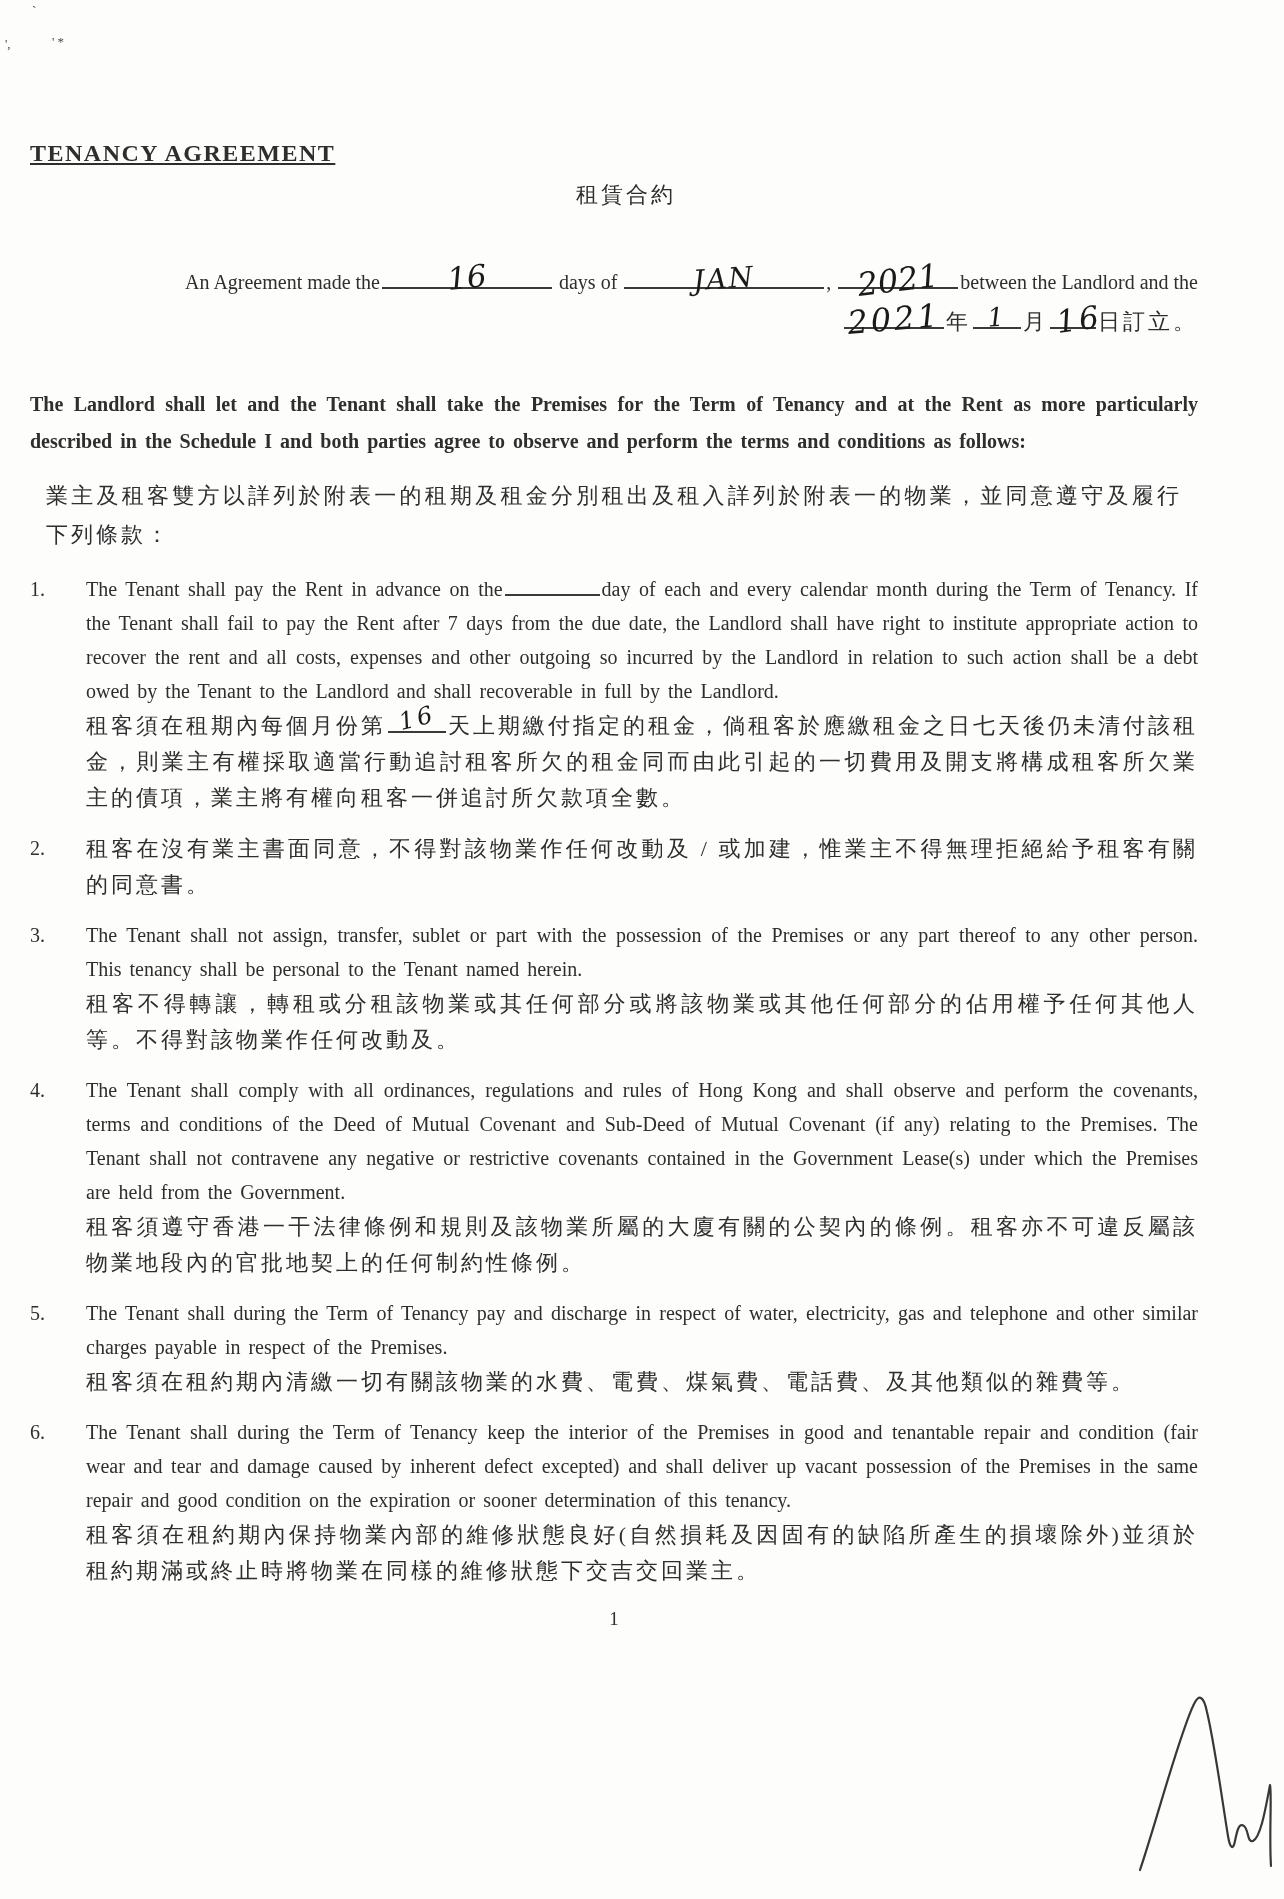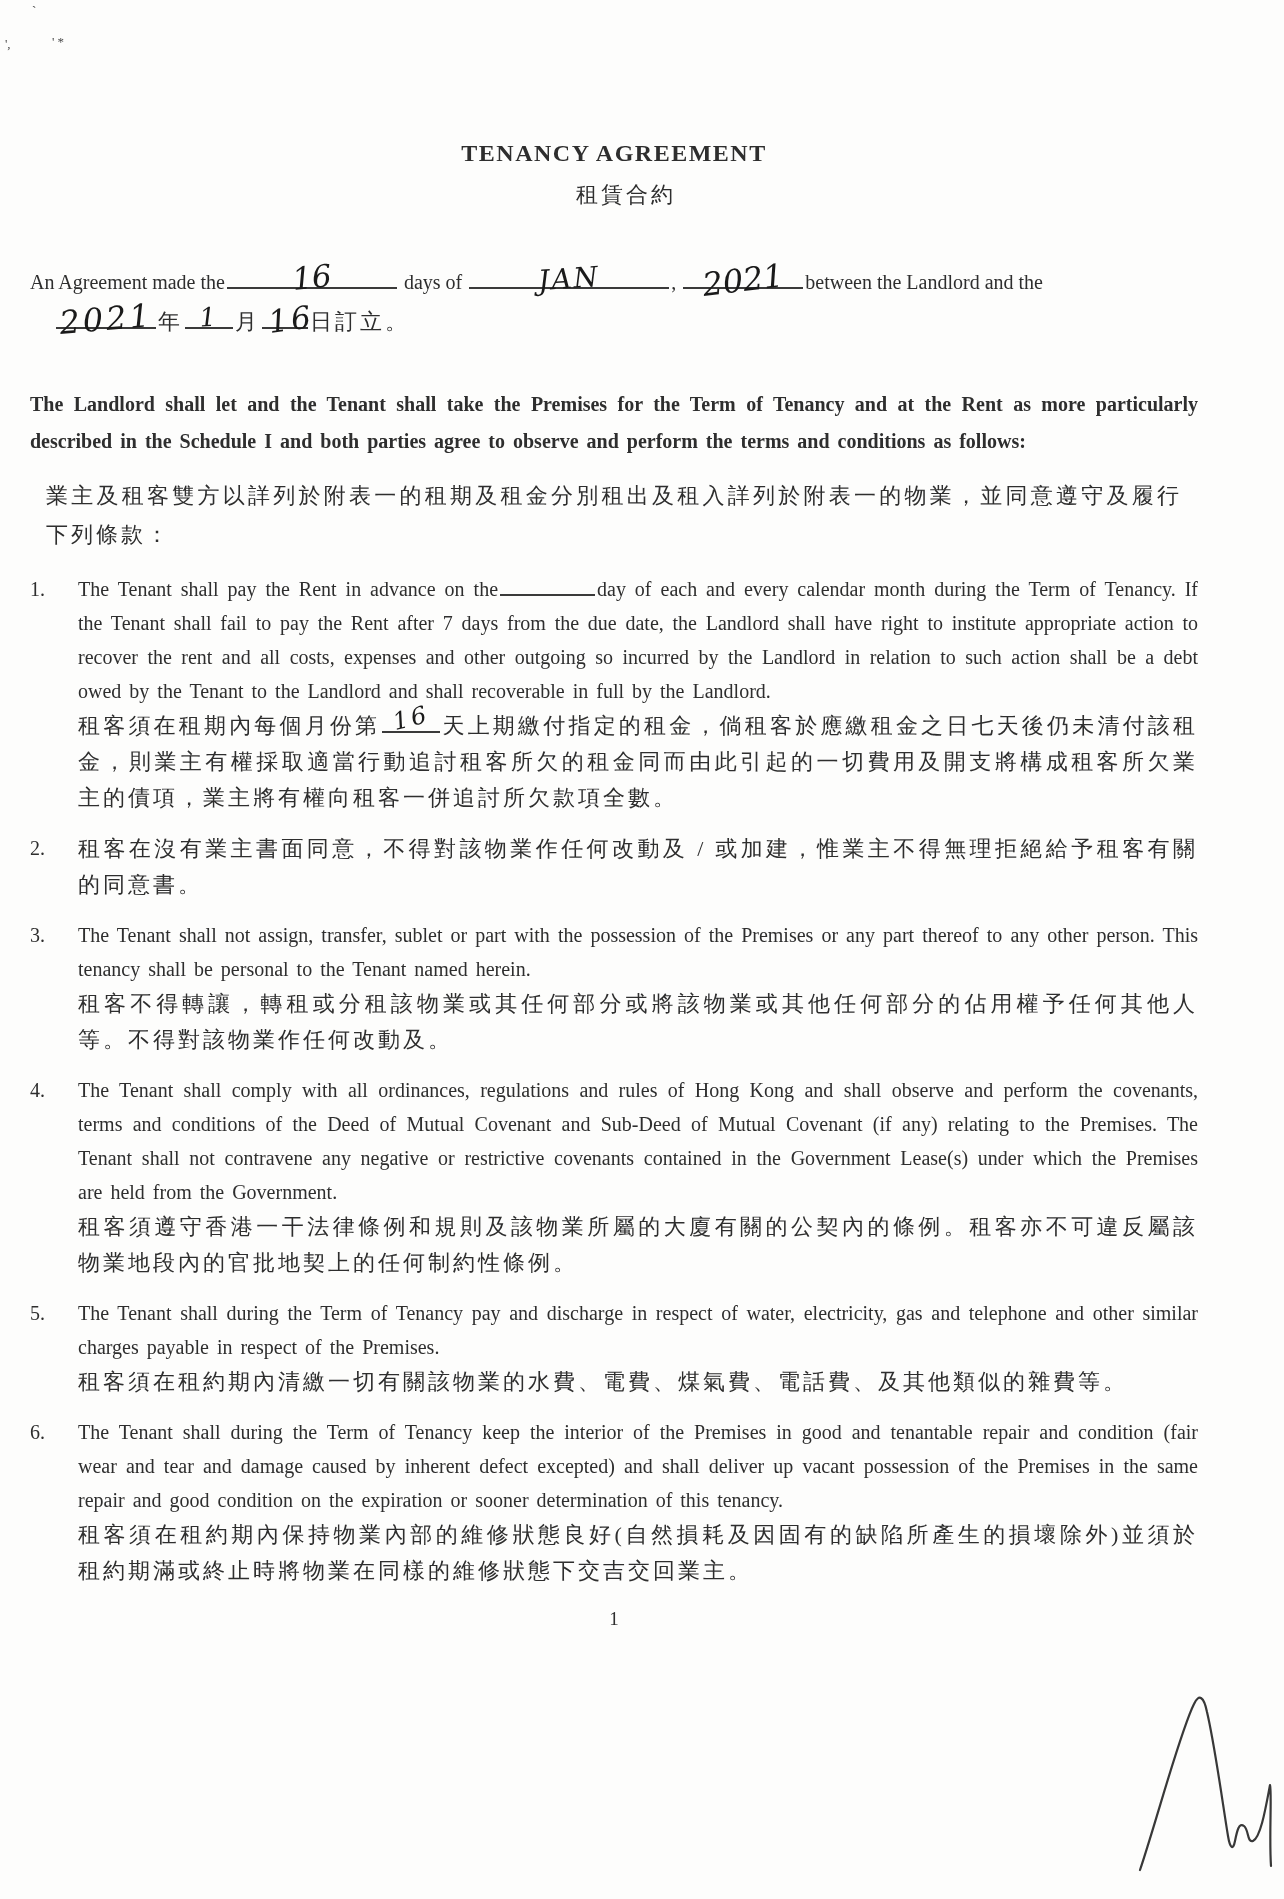--- a/index.html
+++ b/index.html
@@ -8,30 +8,31 @@
     width:1284px; height:1899px;
     margin:0 auto;
     background:#fdfdfc;
     box-sizing:border-box;
     padding:138px 86px 0 30px;
     font-family:"Liberation Serif", serif;
     color:#2e2e2e;
     overflow:hidden;
   }
   .title-en {
-    text-align:center; font-weight:bold;
+    text-align:left; font-weight:bold;
     font-size:24px; letter-spacing:1.5px;
     line-height:30px;
+    text-decoration:underline;
   }
   .title-zh {
     text-align:center; font-size:23px; letter-spacing:5px;
     line-height:30px; margin-top:12px;
   }
   .intro { margin-top:52px; font-size:20px; line-height:40px; }
-  .intro .line { white-space:nowrap; }
+  .intro .line { white-space:nowrap;text-align:right; }
   .zh-text { font-size:22px; letter-spacing:3px;margin-left:24px; }
   .blank {
     display:inline-block; position:relative;
     border-bottom:2px solid #3a3a3a;
     height:22px; vertical-align:baseline;
     margin:0 2px;
   }
   .w170 { width:170px; } .w200 { width:200px; } .w120 { width:120px; }
   .w100 { width:100px; } .w48 { width:48px; } .w46 { width:46px; }
   .w95 { width:95px; } .w58 { width:58px; }
@@ -50,21 +51,21 @@
   .hw-rentday{ font-size:24px; transform:translateX(-50%) rotate(-14deg); bottom:1px; }
   .preamble { margin-top:44px; }
   .preamble .en {
     margin:0; font-size:20px; line-height:37px;
     text-align:justify; word-spacing:3px;font-weight:bold;
   }
   .preamble .zh { margin:16px; line-height:39px; text-align:justify; }
   .clauses { margin-top:18px; }
   .clause { display:flex; margin-bottom:15px; }
   .clause-num { flex:none; width:48px; font-size:20px; line-height:34px; }
-  .clause-body { flex:1; min-width:0; }
+  .clause-body { flex:1; min-width:0;margin-left:8px; }
   .clause-body .en {
     margin:0; font-size:20px; line-height:34px;
     text-align:justify; word-spacing:3px;
   }
   .clause-body .zh { margin:0; line-height:36px; text-align:justify; }
   .page-number { text-align:center; font-size:19px; margin-top:14px; line-height:30px; }
   .artifact { position:absolute; color:#4a4a4a; font-size:13px; }
   .artifact.a1 { left:32px; top:3px; }
   .artifact.a2 { left:5px;  top:36px; }
   .artifact.a3 { left:52px; top:34px; }

